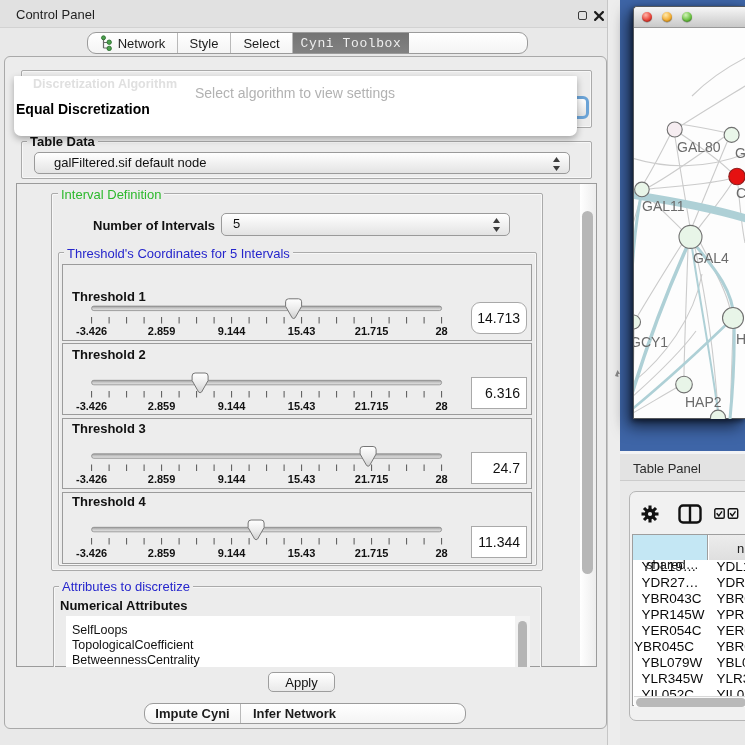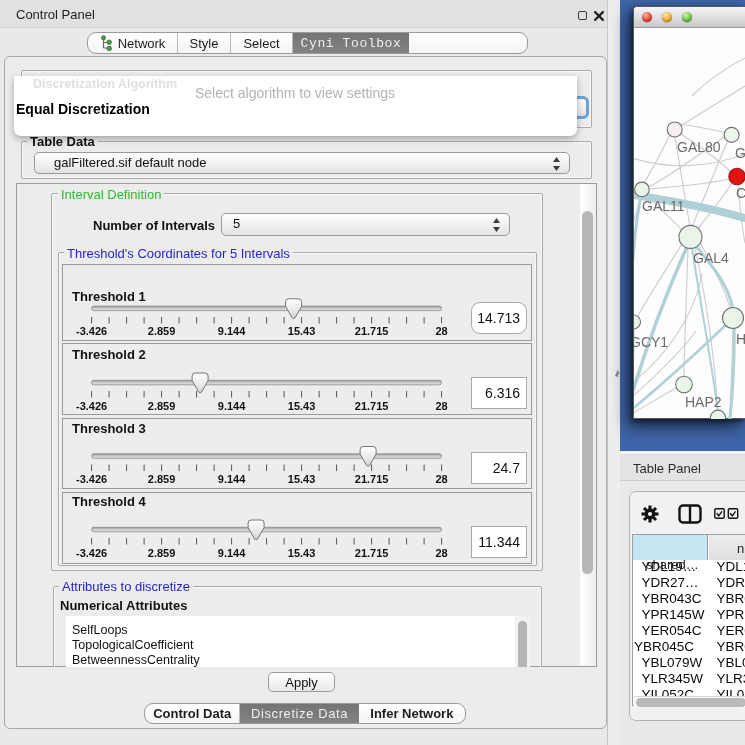--- a/index.html
+++ b/index.html
@@ -224,22 +224,21 @@
   <div style="position:absolute;left:452px;top:5px;width:9px;height:60px;background:#b5b5b5;border-radius:5px;"></div>
 </div>
 
 
 <div class="abs" style="left:580px;top:184px;width:16px;height:482px;background:linear-gradient(90deg,#ffffff, #ededed);"></div>
 <div class="abs" style="left:581.5px;top:211px;width:11px;height:363px;background:#b7b7b7;border-radius:6px;"></div>
 
 <div class="abs" id="applybtn">Apply</div>
 
 <div class="seg" id="botseg">
-  <div class="s" style="width:96px;">Control Data</div>
-  <div class="s dark" style="width:119px;">Discretize Data</div>
+  <div class="s" style="width:96px;">Impute Cyni</div>
   <div class="s" style="width:107px;">Infer Network</div>
 </div>
 
 <div class="abs" id="gutter"></div>
 <svg class="abs" style="left:614px;top:368.5px;" width="8" height="9" viewBox="0 0 8 9">
   <path d="M1 7 L3.5 1 L6 5 L4 5 L4.5 8 Z" fill="#8a8a8a"></path>
 </svg>
 
 
 <div class="abs" id="popup">

